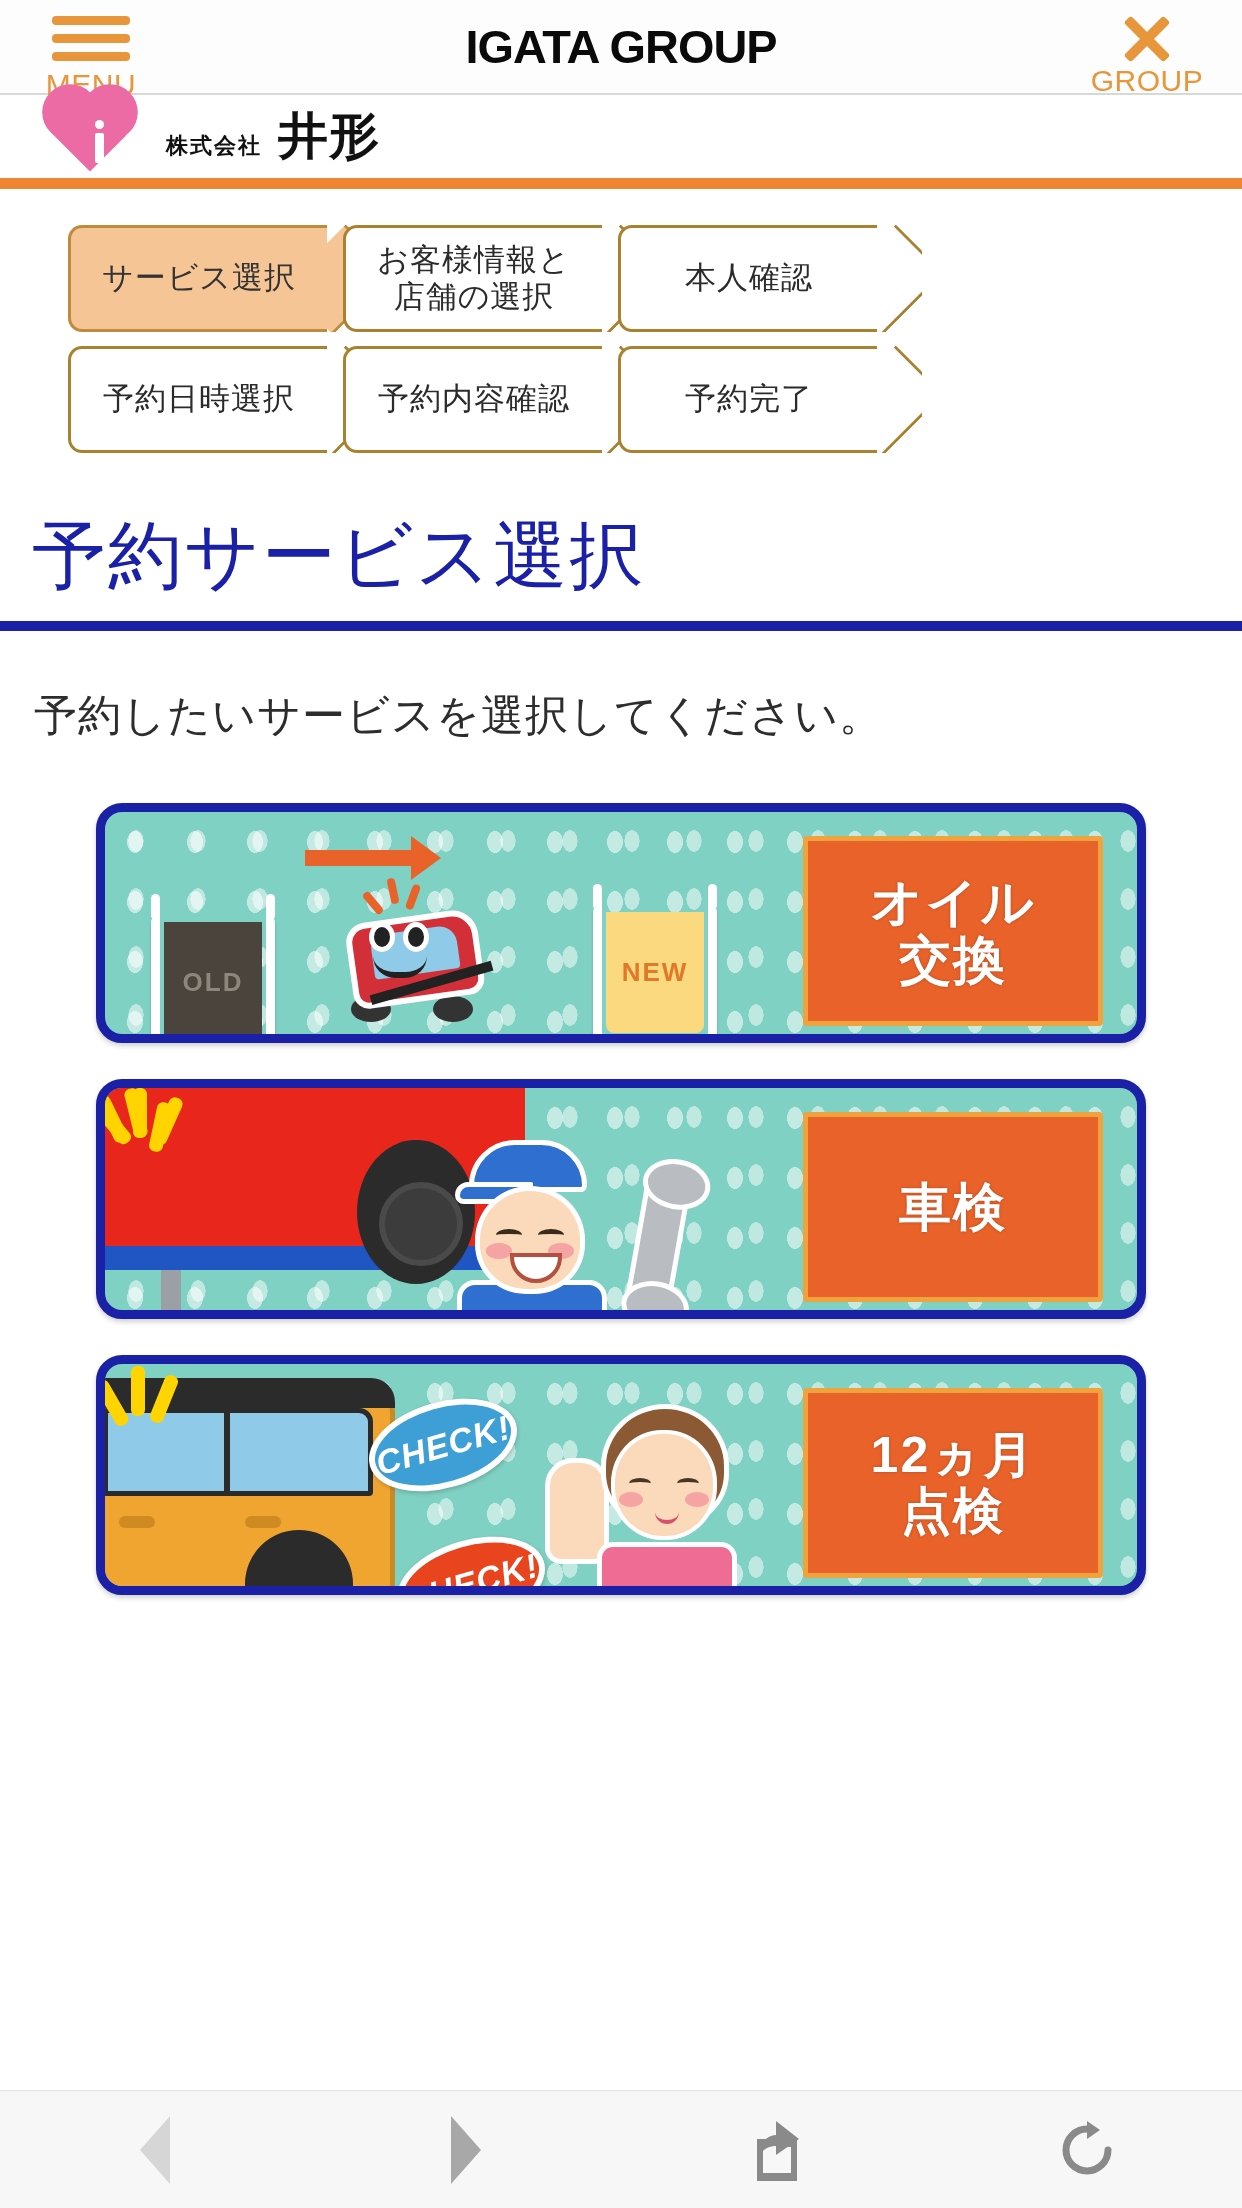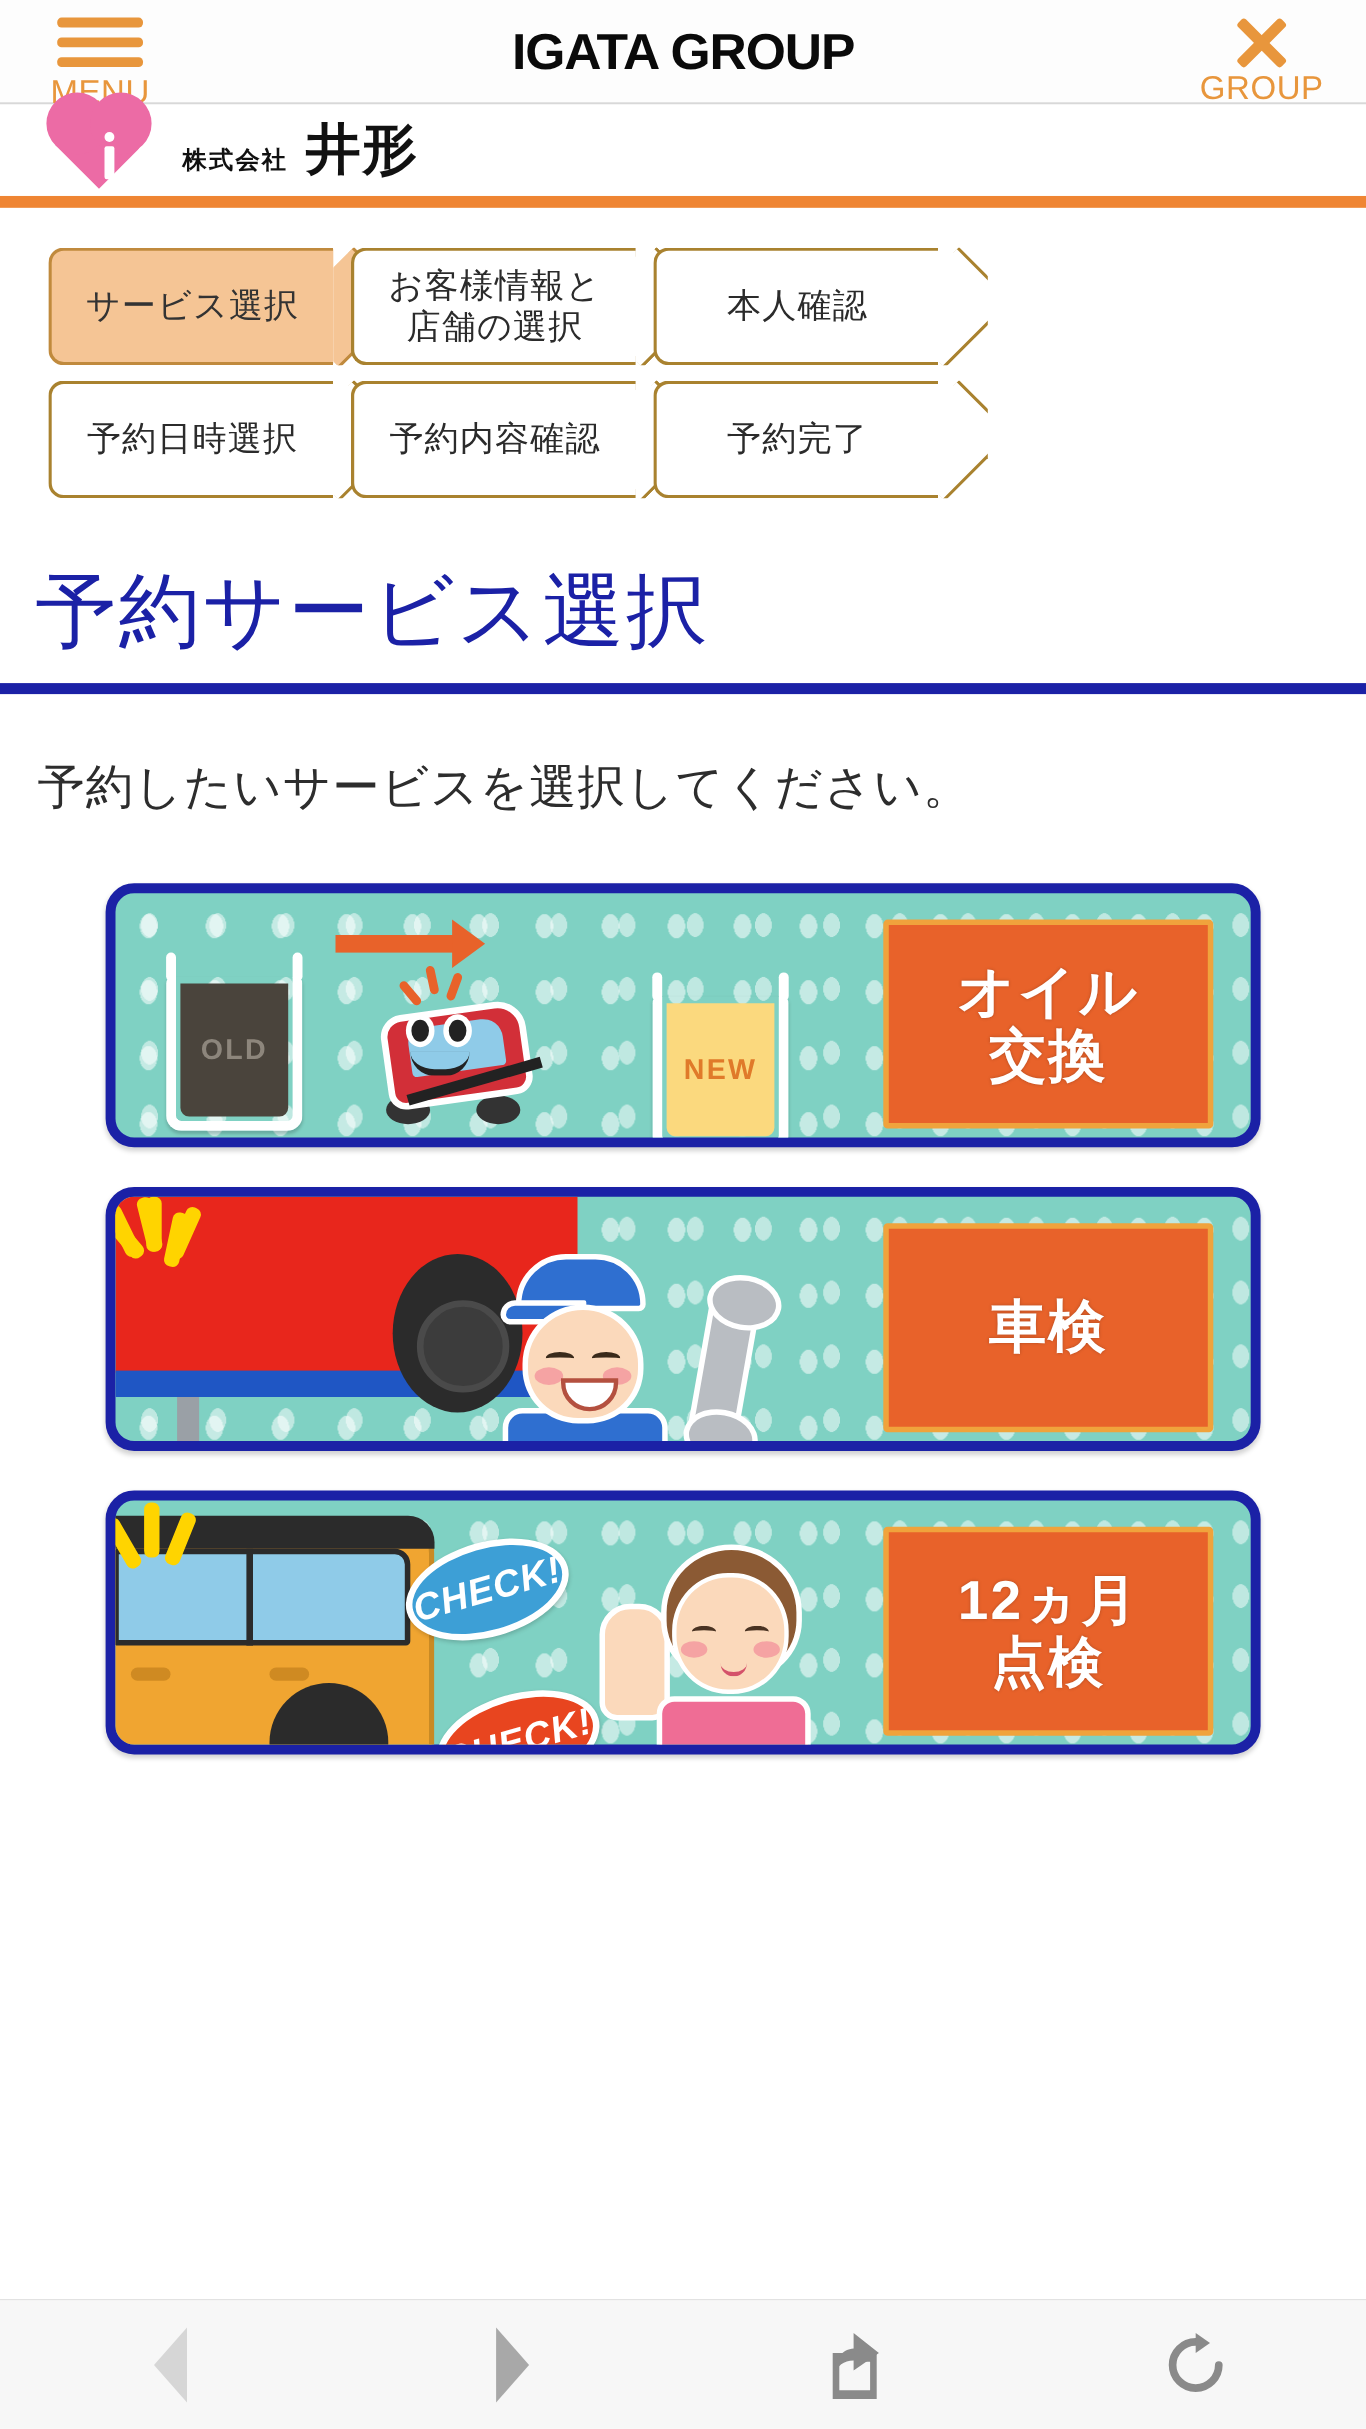--- a/index.html
+++ b/index.html
@@ -93,21 +93,21 @@
     font-size: 44px; font-weight: 900; color: #111;
     letter-spacing: 1px; white-space: nowrap;
   }
   .company-name .kabu { font-size: 22px; letter-spacing: 2px; }
   .company-name .kanji { font-size: 50px; margin-left: 16px; }
 
   .orange-rule { width: 1242px; height: 11px; background: #ef8533; }
 
   
   .steps-wrap {
-    padding: 36px 40px 34px 44px;
+    padding: 36px 40px 34px 68px;
     background: #fff;
   }
   .steps-row { display: flex; gap: 16px; }
   .steps-row + .steps-row { margin-top: 14px; }
   .step {
     position: relative;
     width: 259px; height: 107px;
     display: flex; align-items: center; justify-content: center;
     text-align: center;
     background: #ffffff;
@@ -502,21 +502,21 @@
 <div class="title-rule"></div>
 <div class="lead-text">予約したいサービスを選択してください。</div>
 
 <div class="cards">
 
   <div class="card">
     <div class="dots"></div>
 
     <div class="arrow-r"></div>
 
-    <div class="cup" style="left:46px; top:76px; width:124px; height:140px;">
+    <div class="cup" style="left:46px; top:104px; width:124px; height:140px;">
       <span class="lip-l"></span>
         <span class="lip-r"></span>
       <div class="fill" style="background:#4a443c;"></div>
       <div class="txt" style="color:#8d867c;">OLD</div>
     </div>
 
     <div class="spark">
         <i></i>
         <i></i>
         <i></i>

